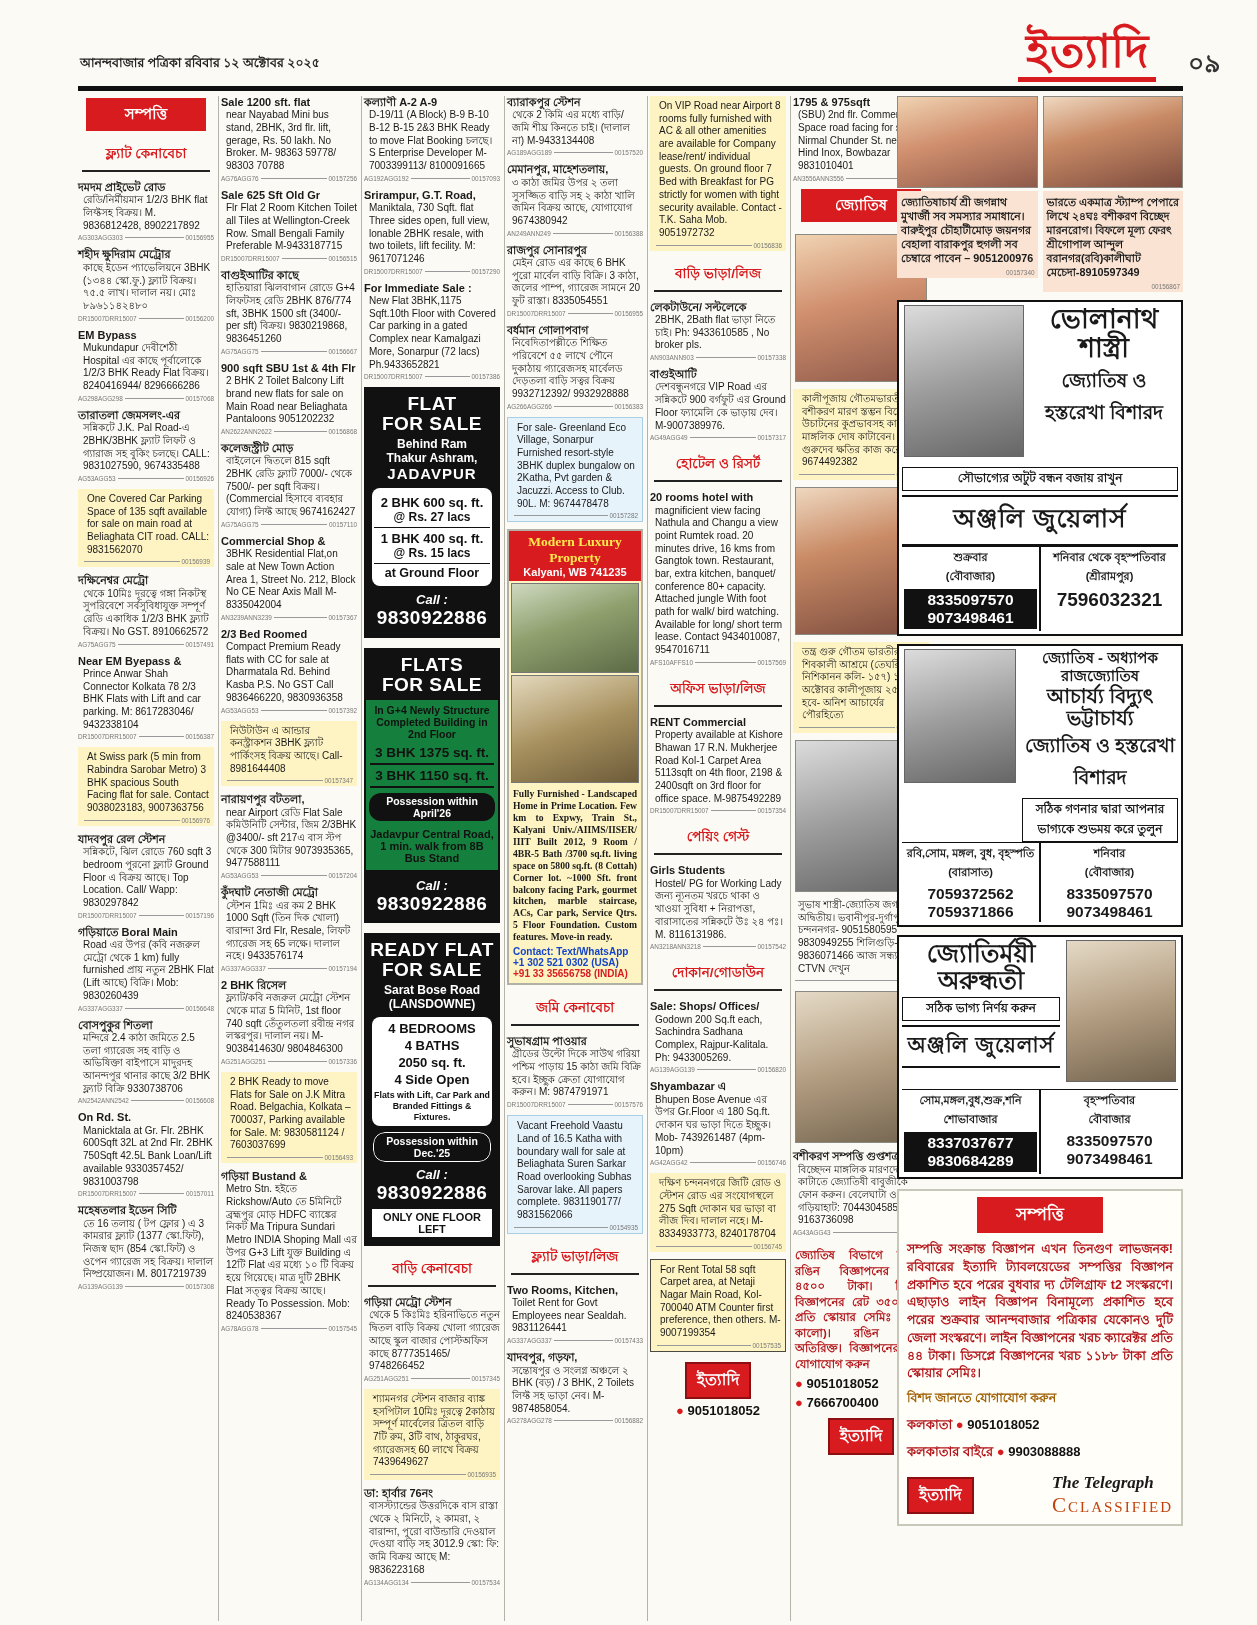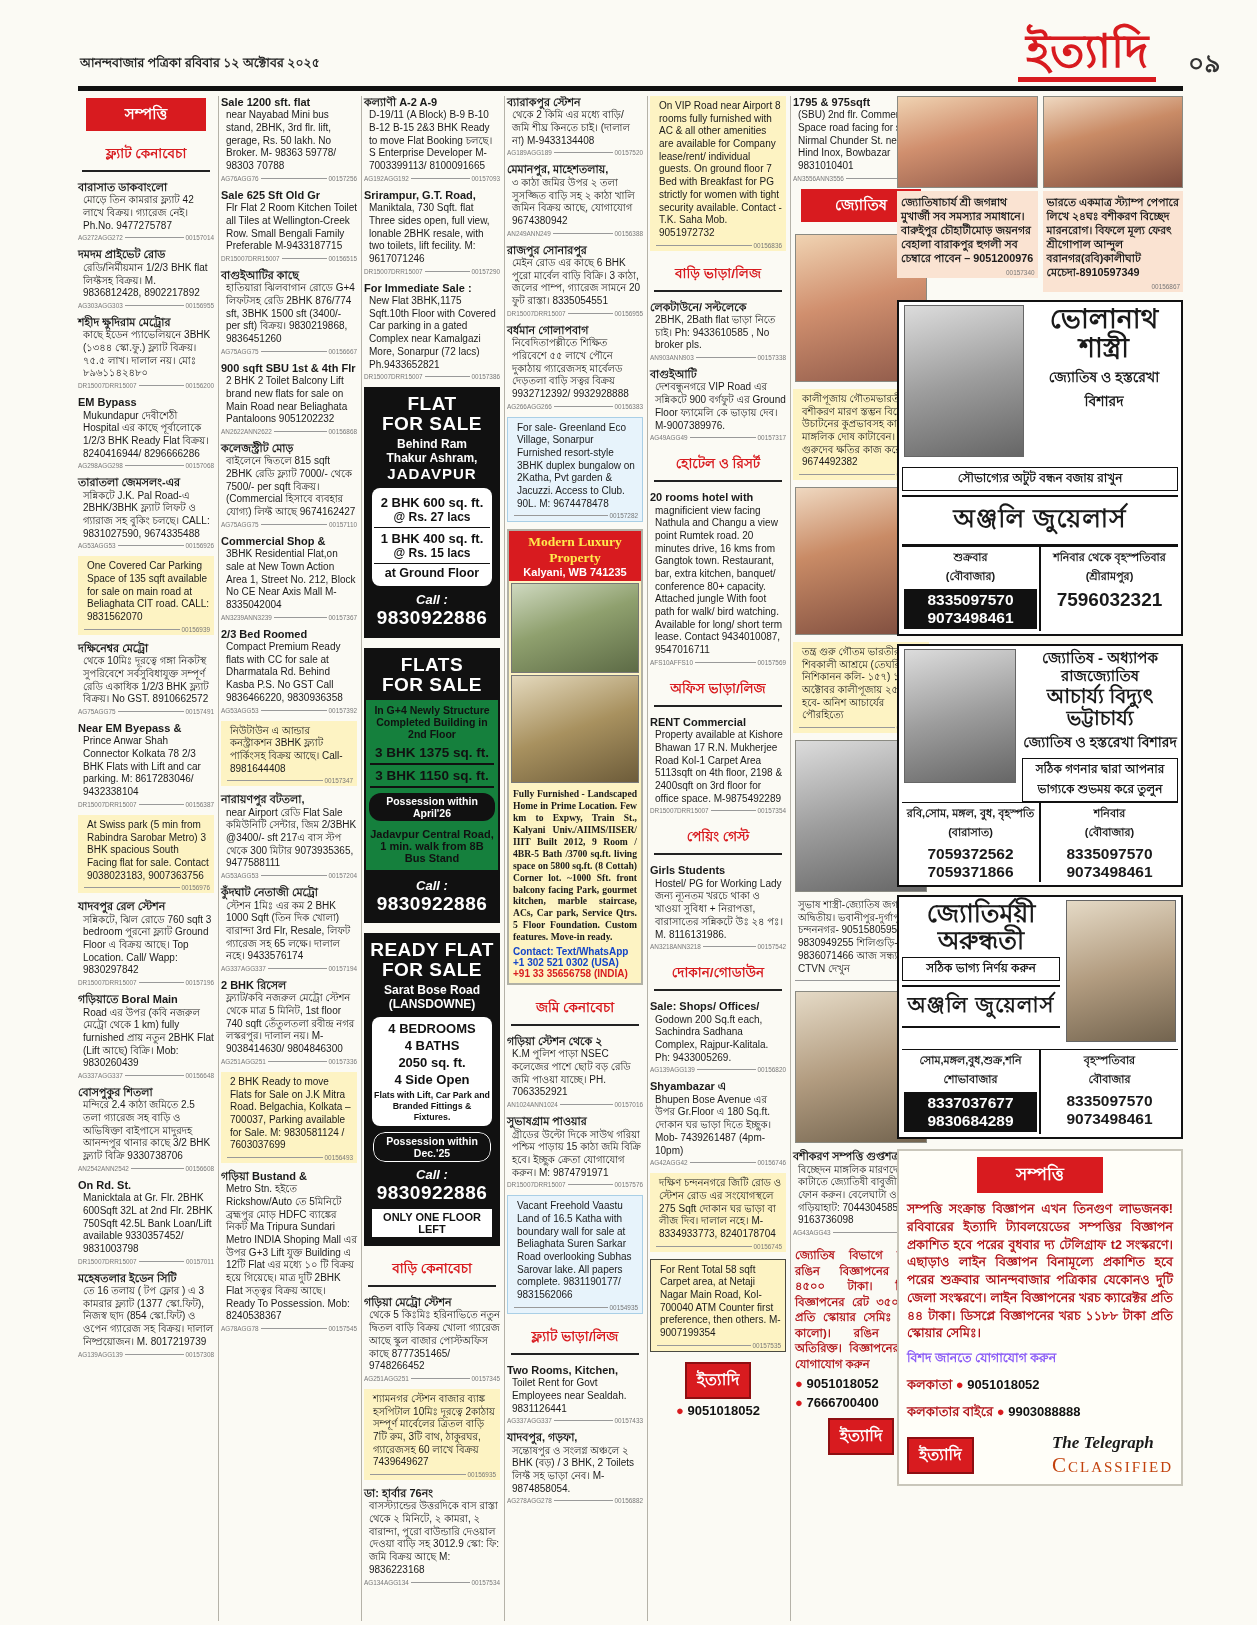--- a/index.html
+++ b/index.html
@@ -85,39 +85,39 @@
   .rcards{display:flex;gap:5px;}
   .rcard{width:50%;}
   .rcard .photo{height:90px;margin:0 0 3px;}
   .rcard-text{background:#fae3d2;font-size:10.8px;font-weight:bold;line-height:1.3;padding:4px;}
   .rcard-code{text-align:right;font-size:6.4px;color:#777;background:#fae3d2;padding:0 3px 2px;}
   .jewel{border:2.5px solid #111;margin-top:8px;background:#fff;padding:3px;}
   .jw-top{display:flex;gap:4px;}
   .jw-photo{border:1px solid #666;}
   .jw-main{flex:1;text-align:center;}
   .jw-name{font-weight:bold;font-size:27px;line-height:1.08;white-space:pre-line;}
-  .jw-sub{font-weight:bold;font-size:14px;margin-top:2px;}
+  .jw-sub{font-weight:bold;font-size:19px;margin-top:2px;}
   .jw-tag{font-weight:bold;font-size:12px;border:1.5px solid #111;margin-top:3px;padding:1px 2px;}
   .jw-brand{font-weight:bold;font-size:25px;text-align:center;border-top:2px solid #111;
             border-bottom:2px solid #111;margin-top:4px;padding:2px 0;letter-spacing:1px;}
   .jw-slots{display:flex;border-top:1px solid #111;}
   .jw-slot{width:50%;text-align:center;padding:2px;}
   .jw-slot + .jw-slot{border-left:2px solid #111;}
   .jw-day{font-size:11px;font-weight:bold;}
   .jw-place{font-size:11px;font-weight:bold;}
   .jw-phones{font-weight:bold;font-size:15.5px;white-space:pre-line;line-height:1.15;margin-top:2px;}
   .jw-phones.inv{background:#111;color:#fff;padding:2px 1px;}
   .jw-lines{font-weight:bold;font-size:15px;line-height:1.2;}
   .jw-smallname{font-weight:bold;font-size:20px;line-height:1.1;}
   
   .sampatti{border:2px solid #c9c6ba;margin-top:10px;padding:6px 8px;background:#fffef8;}
   .sp-badge{background:#d81b1f;color:#fff;font-weight:bold;text-align:center;font-size:17px;
             padding:4px 2px;margin:0 70px 8px;}
   .sp-body{color:#b3151a;font-weight:bold;font-size:12.5px;line-height:1.42;text-align:justify;}
-  .sp-contact-h{color:#8b5cf6;font-weight:bold;font-size:12.5px;margin-top:6px;}
+  .sp-contact-h{color:#a16207;font-weight:bold;font-size:12.5px;margin-top:6px;}
   .sp-row{font-size:13px;font-weight:bold;margin-top:6px;color:#b3151a;}
   .sp-row .num{color:#111;}
   .sp-row .dot{color:#d81b1f;}
   .sp-foot{display:flex;align-items:center;justify-content:space-between;margin-top:10px;}
   .tg{font-family:"Liberation Serif","DejaVu Serif",serif;}
   .tg-paper{font-size:17px;font-style:italic;font-weight:bold;}
   .tg-class{font-size:15px;letter-spacing:2px;color:#c2410c;}
   .tg-class .bigc{font-size:21px;}
 </style>
 </head>
@@ -127,29 +127,20 @@
   <div class="masthead">আনন্দবাজার পত্রিকা রবিবার ১২ অক্টোবর ২০২৫</div>
   <div class="top-rule"></div>
   <div class="section-title">ইত্যাদি</div>
   <div class="pageno">০৯</div>
 
   <div id="classifieds">
       <div class="col">
         <div class="badge">সম্পত্তি</div>
         <div class="cat">ফ্ল্যাট কেনাবেচা</div>
         <div class="ad">
-          <div class="ad-title">বারাসাত ডাকবাংলো</div>
-          <div class="ad-body">মোড়ে তিন কামরার ফ্ল্যাট 42 লাখে বিক্রয়। গ্যারেজ নেই। Ph.No. 9477275787</div>
-          <div class="codeline">
-            <span class="code-l">AG272AGG272</span>
-            <span class="code-dash"></span>
-            <span class="code-r">00157014</span>
-          </div>
-        </div>
-        <div class="ad">
           <div class="ad-title">দমদম প্রাইভেট রোড</div>
           <div class="ad-body">রেডি/নির্মীয়মান 1/2/3 BHK flat লিফ্টসহ বিক্রয়। M. 9836812428, 8902217892</div>
           <div class="codeline">
             <span class="code-l">AG303AGG303</span>
             <span class="code-dash"></span>
             <span class="code-r">00156955</span>
           </div>
         </div>
         <div class="ad">
           <div class="ad-title">শহীদ ক্ষুদিরাম মেট্রোর</div>
@@ -533,29 +524,20 @@
           </div>
           <div class="lux-photo lux-p1"></div>
           <div class="lux-photo lux-p2"></div>
           <div class="lux-body">Fully Furnished - Landscaped Home in Prime Location. Few km to Expwy, Train St., Kalyani Univ./AIIMS/IISER/ IIIT Built 2012, 9 Room / 4BR-5 Bath /3700 sq.ft. living space on 5800 sq.ft. (8 Cottah) Corner lot. ~1000 Sft. front balcony facing Park, gourmet kitchen, marble staircase, ACs, Car park, Service Qtrs. 5 Floor Foundation. Custom features. Move-in ready.</div>
           <div class="lux-c1">Contact: Text/WhatsApp</div>
           <div class="lux-c2">+1 302 521 0302 (USA)</div>
           <div class="lux-c3">+91 33 35656758 (INDIA)</div>
         </div>
         <div class="cat">জমি কেনাবেচা</div>
         <div class="ad">
-          <div class="ad-title">গড়িয়া স্টেশন থেকে ২</div>
-          <div class="ad-body">K.M পুলিশ পাড়া NSEC কলেজের পাশে ছোট বড় রেডি জমি পাওয়া যাচ্ছে। PH. 7063352921</div>
-          <div class="codeline">
-            <span class="code-l">AN1024ANN1024</span>
-            <span class="code-dash"></span>
-            <span class="code-r">00157016</span>
-          </div>
-        </div>
-        <div class="ad">
           <div class="ad-title">সুভাষগ্রাম পাওয়ার</div>
           <div class="ad-body">গ্রীডের উল্টো দিকে সাউথ গরিয়া পশ্চিম পাড়ায় 15 কাঠা জমি বিক্রি হবে। ইচ্ছুক ক্রেতা যোগাযোগ করুন। M: 9874791971</div>
           <div class="codeline">
             <span class="code-l">DR15007DRR15007</span>
             <span class="code-dash"></span>
             <span class="code-r">00157576</span>
           </div>
         </div>
         <div class="ad bg-b">
           <div class="ad-body">Vacant Freehold Vaastu Land of 16.5 Katha with boundary wall for sale at Beliaghata Suren Sarkar Road overlooking Subhas Sarovar lake. All papers complete. 9831190177/ 9831562066</div>

